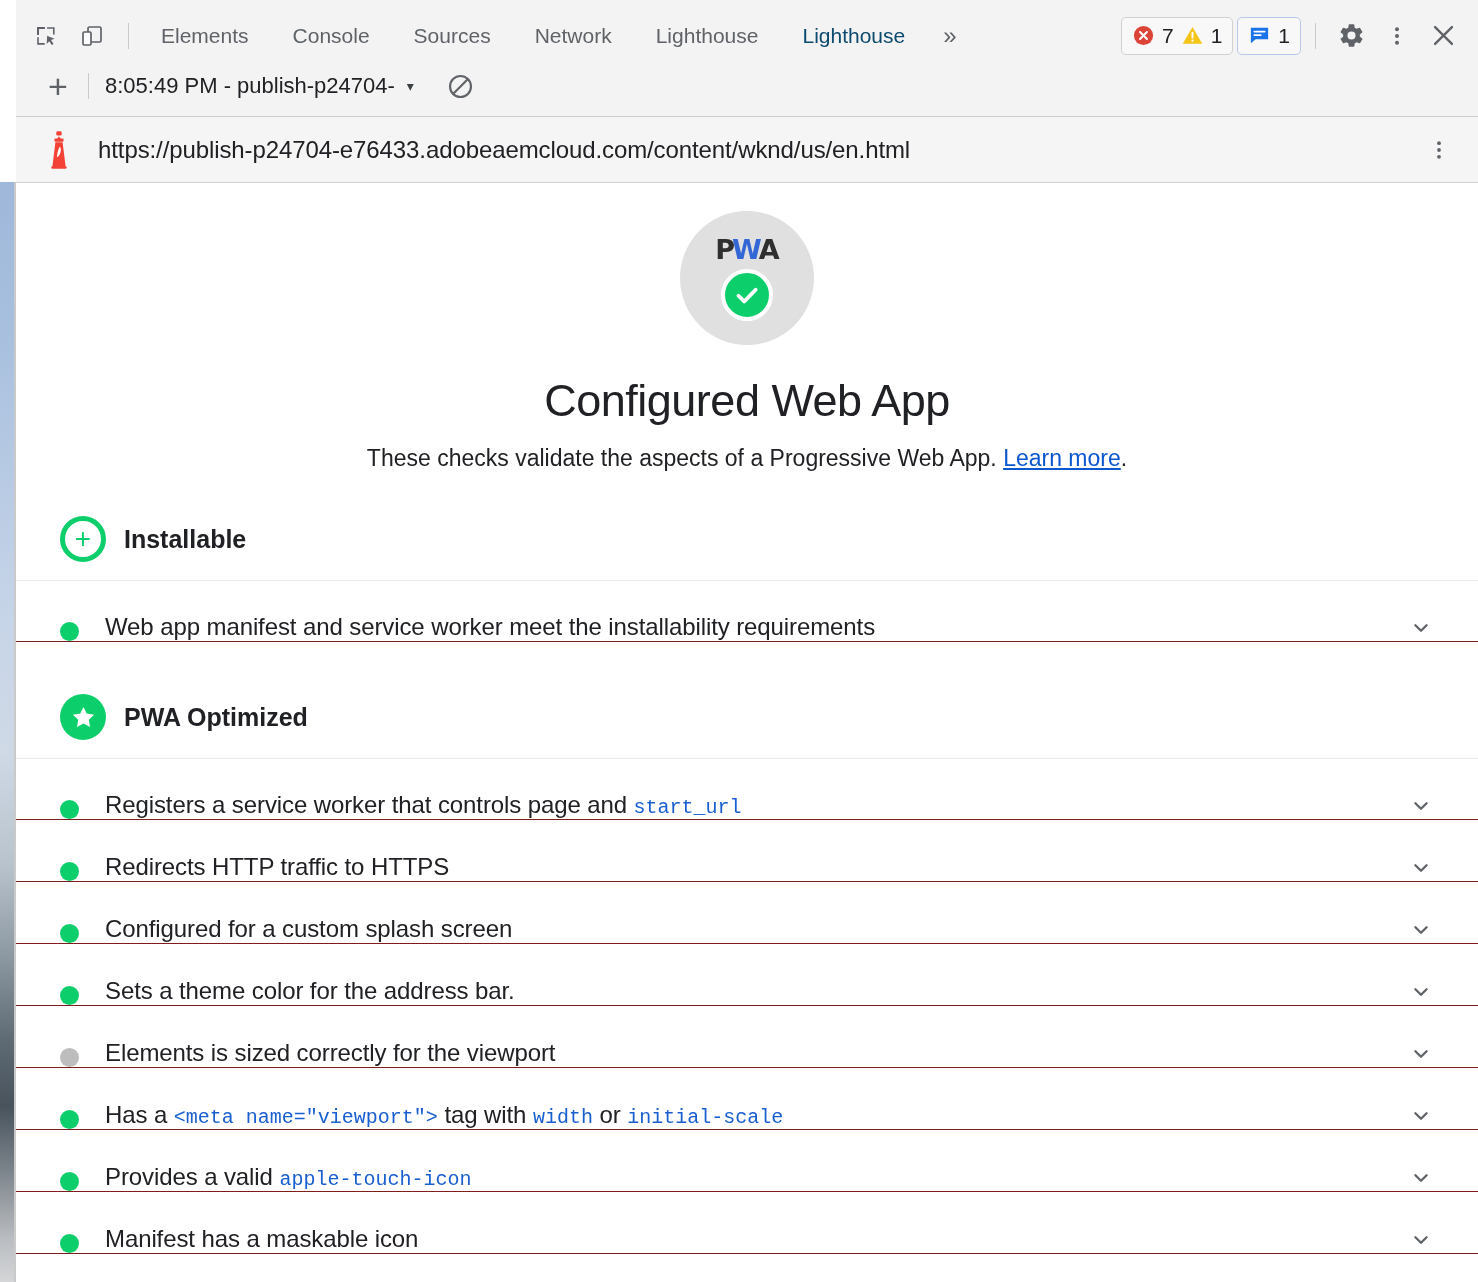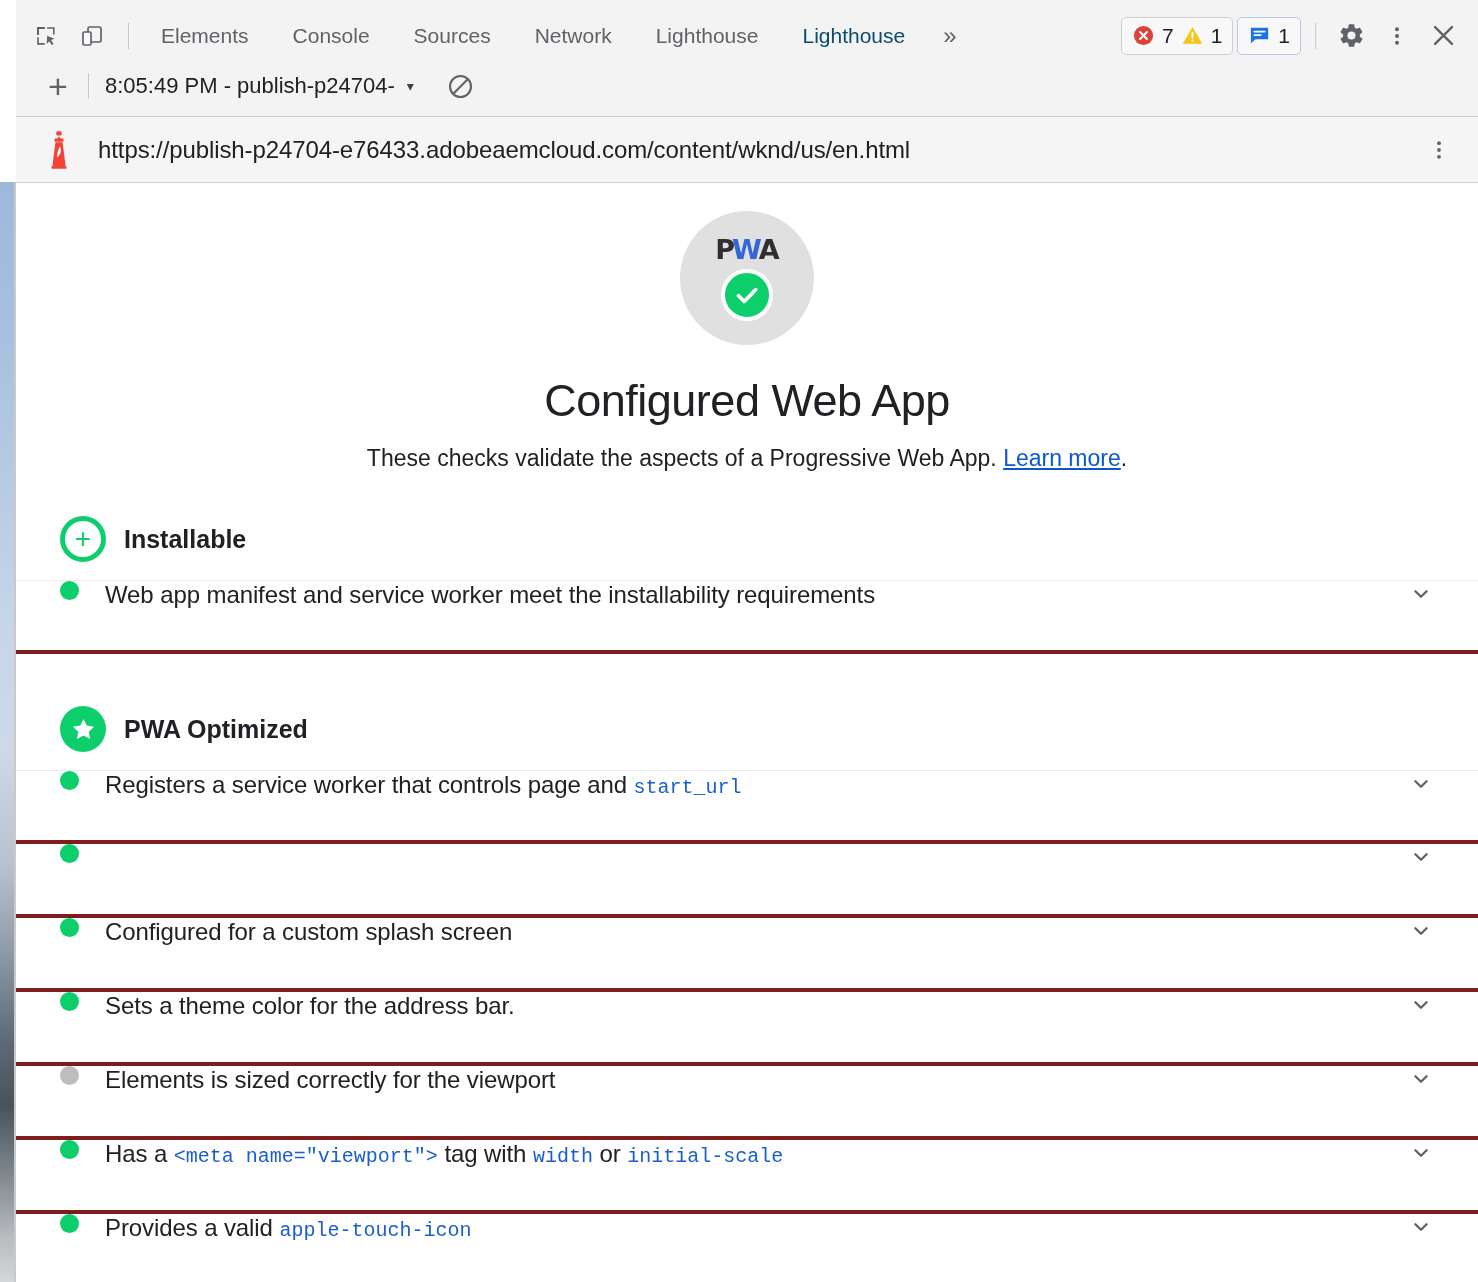--- a/index.html
+++ b/index.html
@@ -155,24 +155,24 @@
     color: #0cce6b; font-size: 28px; font-weight: 400; line-height: 1;
   }
   .sec-icon-star {
     width: 46px; height: 46px; border-radius: 50%; background: #0cce6b;
     display: flex; align-items: center; justify-content: center;
   }
   .section-title { font-size: 25px; font-weight: 700; color: #202124; }
 
   .audits { margin-top: 14px; }
   .audit-row {
-    display: flex; align-items: flex-start;
+    display: flex; align-items: flex-end;
     padding: 0 44px 0 44px;
-    height: 74px;
-    border-bottom: 4px solid #7f1d1d;
+    height: 62px;
+    border-bottom: 1px solid #7f1d1d;
     cursor: pointer;
   }
   .audit-row.first { border-top: 1px solid #ebebeb; }
   .dot {
     width: 19px; height: 19px; border-radius: 50%;
     background: #0cce6b; flex: 0 0 auto; margin-right: 26px;
   }
   .dot.na { background: #bdbdbd; }
   .audit-text {
     font-size: 24px; color: #202124; white-space: nowrap;
@@ -381,20 +381,21 @@
           <span class="audit-text"><span>Registers a service worker that controls page and </span><code>start_url</code></span>
           <span class="chev">
             <svg width="24" height="24" viewBox="0 0 24 24">
                 <path d="M6.4 9.2l5.6 5.6 5.6-5.6" fill="none" stroke="#5f6368" stroke-width="2.3" stroke-linecap="round" stroke-linejoin="round"></path>
               </svg>
           </span>
         </div>
 
         <div class="audit-row">
           <span class="dot"></span>
+          <span class="audit-text"><span>Redirects HTTP traffic to HTTPS</span></span>
           <span class="chev">
             <svg width="24" height="24" viewBox="0 0 24 24">
                 <path d="M6.4 9.2l5.6 5.6 5.6-5.6" fill="none" stroke="#5f6368" stroke-width="2.3" stroke-linecap="round" stroke-linejoin="round"></path>
               </svg>
           </span>
         </div>
 
         <div class="audit-row">
           <span class="dot"></span>
           <span class="audit-text"><span>Configured for a custom splash screen</span></span>

